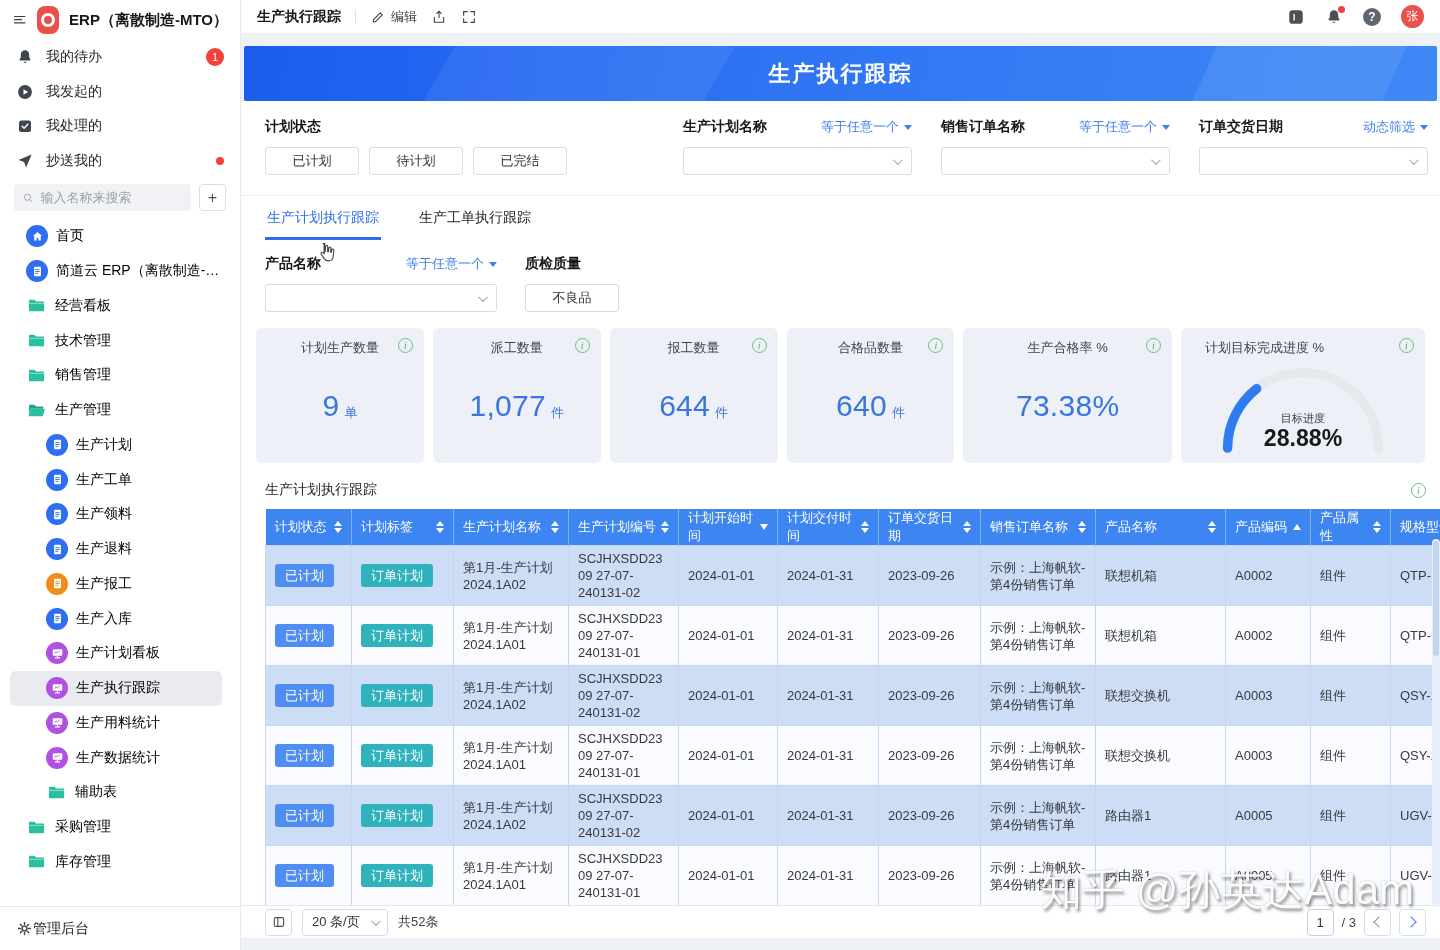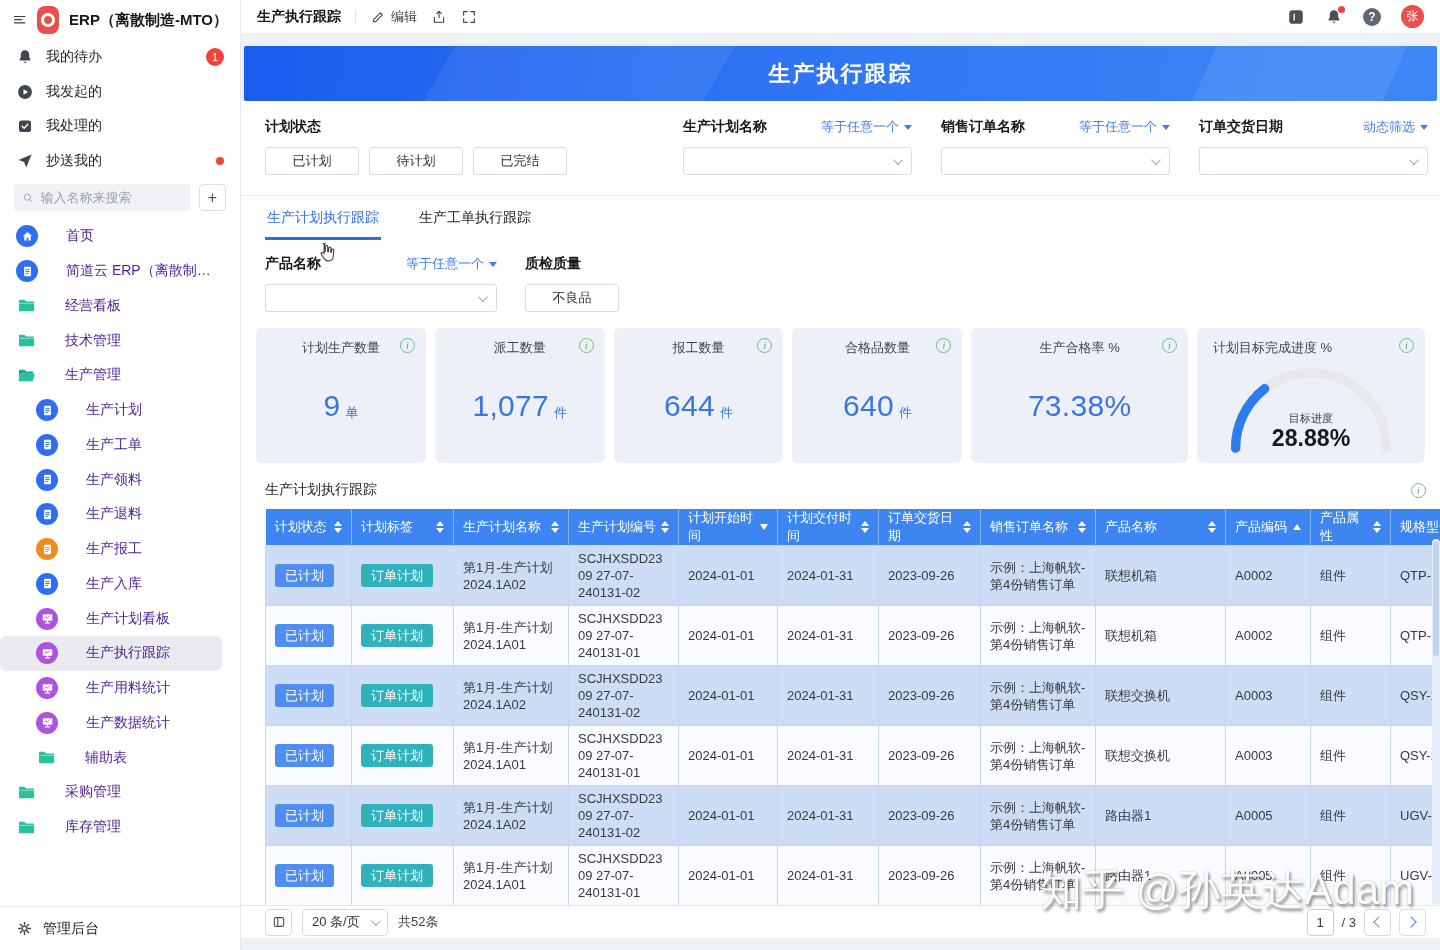--- a/index.html
+++ b/index.html
@@ -18,28 +18,28 @@
   .picon svg{width:18px;height:18px;}
   .side-label{white-space:nowrap;overflow:hidden;text-overflow:ellipsis;}
   .nbadge{margin-left:auto;background:#f0413d;color:#fff;border-radius:9px;min-width:18px;height:18px;font-size:11px;display:flex;align-items:center;justify-content:center;padding:0 5px;}
   .reddot{margin-left:auto;width:8px;height:8px;border-radius:50%;background:#f0413d;}
   .search-row{display:flex;gap:8px;padding:6px 14px 6px 14px;align-items:center;}
   .search-box{flex:1;background:#f1f2f5;border-radius:4px;height:27px;display:flex;align-items:center;gap:6px;padding:0 8px;}
   .search-box input{border:none;outline:none;background:transparent;font-size:13px;color:#5c636b;width:100%;}
   .search-box input::placeholder{color:#9ba1a8;}
   .add-btn{width:27px;height:27px;border:1px solid #dadde3;border-radius:4px;background:#fff;display:flex;align-items:center;justify-content:center;color:#555;font-size:16px;line-height:1;cursor:pointer;}
   .nav{flex:1;overflow:hidden;padding-top:2px;}
-  .nav-item{height:34.75px;display:flex;align-items:center;gap:28px;padding:0 16px;font-size:14px;color:#4c1d95;cursor:pointer;}
+  .nav-item{height:34.75px;display:flex;align-items:center;gap:8px;padding:0 16px;font-size:14px;color:#000000;cursor:pointer;margin-left:10px;}
   .nav-item.sub{padding-left:36px;}
   .nav-item.selected{background:#e9ebee;border-radius:6px;margin-right:18px;}
   .cicon{width:22px;height:22px;min-width:22px;border-radius:50%;display:flex;align-items:center;justify-content:center;}
   .cicon svg{width:15px;height:15px;}
   .ficon{width:21px;height:21px;min-width:21px;display:flex;}
   .ficon svg{width:21px;height:21px;}
-  .side-foot{border-top:1px solid #e8eaee;min-height:44px;display:flex;align-items:center;gap:10px;padding:0 16px;font-size:14px;color:#21252b;cursor:pointer;}
+  .side-foot{border-top:1px solid #e8eaee;min-height:44px;display:flex;align-items:center;padding:0 16px;font-size:14px;color:#21252b;cursor:pointer;}
   .side-foot svg{width:17px;height:17px;}
 
   
   .main{flex:1;display:flex;flex-direction:column;min-width:0;}
   .topbar{height:33px;background:#fff;display:flex;align-items:center;padding:0 16px;gap:14px;}
   .topbar-title{font-size:14px;font-weight:700;color:#17191c;}
   .tb-divider{width:1px;height:14px;background:#e0e2e6;}
   .tb-btn{display:flex;align-items:center;gap:5px;color:#3c4046;font-size:13px;cursor:pointer;}
   .tb-btn svg{width:16px;height:16px;}
   .topbar-right{margin-left:auto;display:flex;align-items:center;gap:20px;}
@@ -70,21 +70,21 @@
 
   .tab-strip{border-top:1px solid #ebedf0;margin-top:18px;padding:0 24px;display:flex;gap:36px;}
   .tab{padding:13px 2px 10px;font-size:14px;color:#23272d;border-bottom:3px solid transparent;cursor:pointer;}
   .tab.active{color:#2f6df0;border-bottom-color:#2f6df0;}
 
   .subfilter{display:flex;padding:14px 24px 0;gap:28px;}
   .sgroup{display:flex;flex-direction:column;width:232px;}
   .sgroup.auto{width:auto;}
 
   .stats{display:flex;gap:9px;padding:16px 15px 0;}
-  .card{flex:1;background:#edf1f7;border-radius:6px;height:135px;position:relative;display:flex;flex-direction:column;align-items:center;padding:11px 16px 8px;}
+  .card{flex:1;background:#edf1f7;border-radius:6px;height:135px;position:relative;display:flex;flex-direction:column;align-items:center;padding:11px 24px 8px;}
   .card.wide{flex:1.34;}
   .card-label{font-size:13px;font-weight:500;color:#40454c;text-align:center;}
   .card.gauge-card .card-label{align-self:flex-start;}
   .info-i{position:absolute;top:10px;right:11px;width:15px;height:15px;border:1px solid #6cbd80;border-radius:50%;color:#55ad69;font-size:10px;font-style:italic;font-family:"Liberation Serif",serif;display:flex;align-items:center;justify-content:center;cursor:pointer;}
   .val{flex:1;display:flex;align-items:center;justify-content:center;gap:5px;color:#3a76de;}
   .num{font-size:30px;letter-spacing:.3px;}
   .unit{font-size:13px;margin-top:13px;}
   .gauge-svg{width:196px;height:106px;margin-top:2px;}
 
   .tsec{padding:18px 0 0 24px;flex:1;min-height:0;display:flex;flex-direction:column;}
@@ -222,20 +222,29 @@
        <span class="side-label">经营看板</span>
      </div>
         <div class="nav-item  ">
        <span class="ficon">
             <svg viewBox="0 0 24 24">
               <path d="M3.4 6.6c0-.7.5-1.2 1.2-1.2h5l1.9 1.9h8c.7 0 1.2.5 1.2 1.2v9c0 .7-.5 1.2-1.2 1.2H4.6c-.7 0-1.2-.5-1.2-1.2z" fill="#2abf9e"></path>
               <path d="M3.4 9.6h17.3" stroke="#fff" stroke-width=".9" opacity=".6"></path>
             </svg>
           </span>
        <span class="side-label">技术管理</span>
+     </div>
+        <div class="nav-item  ">
+       <span class="ficon">
+            <svg viewBox="0 0 24 24">
+              <path d="M3.4 6.6c0-.7.5-1.2 1.2-1.2h5l1.9 1.9h8c.7 0 1.2.5 1.2 1.2v9c0 .7-.5 1.2-1.2 1.2H4.6c-.7 0-1.2-.5-1.2-1.2z" fill="#2abf9e"></path>
+              <path d="M3.4 9.6h17.3" stroke="#fff" stroke-width=".9" opacity=".6"></path>
+            </svg>
+          </span>
+       <span class="side-label">销售管理</span>
      </div>
         <div class="nav-item  ">
        <span class="ficon">
             <svg viewBox="0 0 24 24">
               <path d="M3.4 6.6c0-.7.5-1.2 1.2-1.2h5l1.9 1.9h7.2c.7 0 1.2.5 1.2 1.2v1.4H5.1l-1.7 6z" fill="#17a88a"></path>
               <path d="M5.2 10.2h16.4l-2.2 7.6c-.2.5-.6.9-1.2.9H4.2c-.8 0-1.4-.8-1.2-1.6z" fill="#2abf9e"></path>
             </svg>
           </span>
        <span class="side-label">生产管理</span>
      </div>

